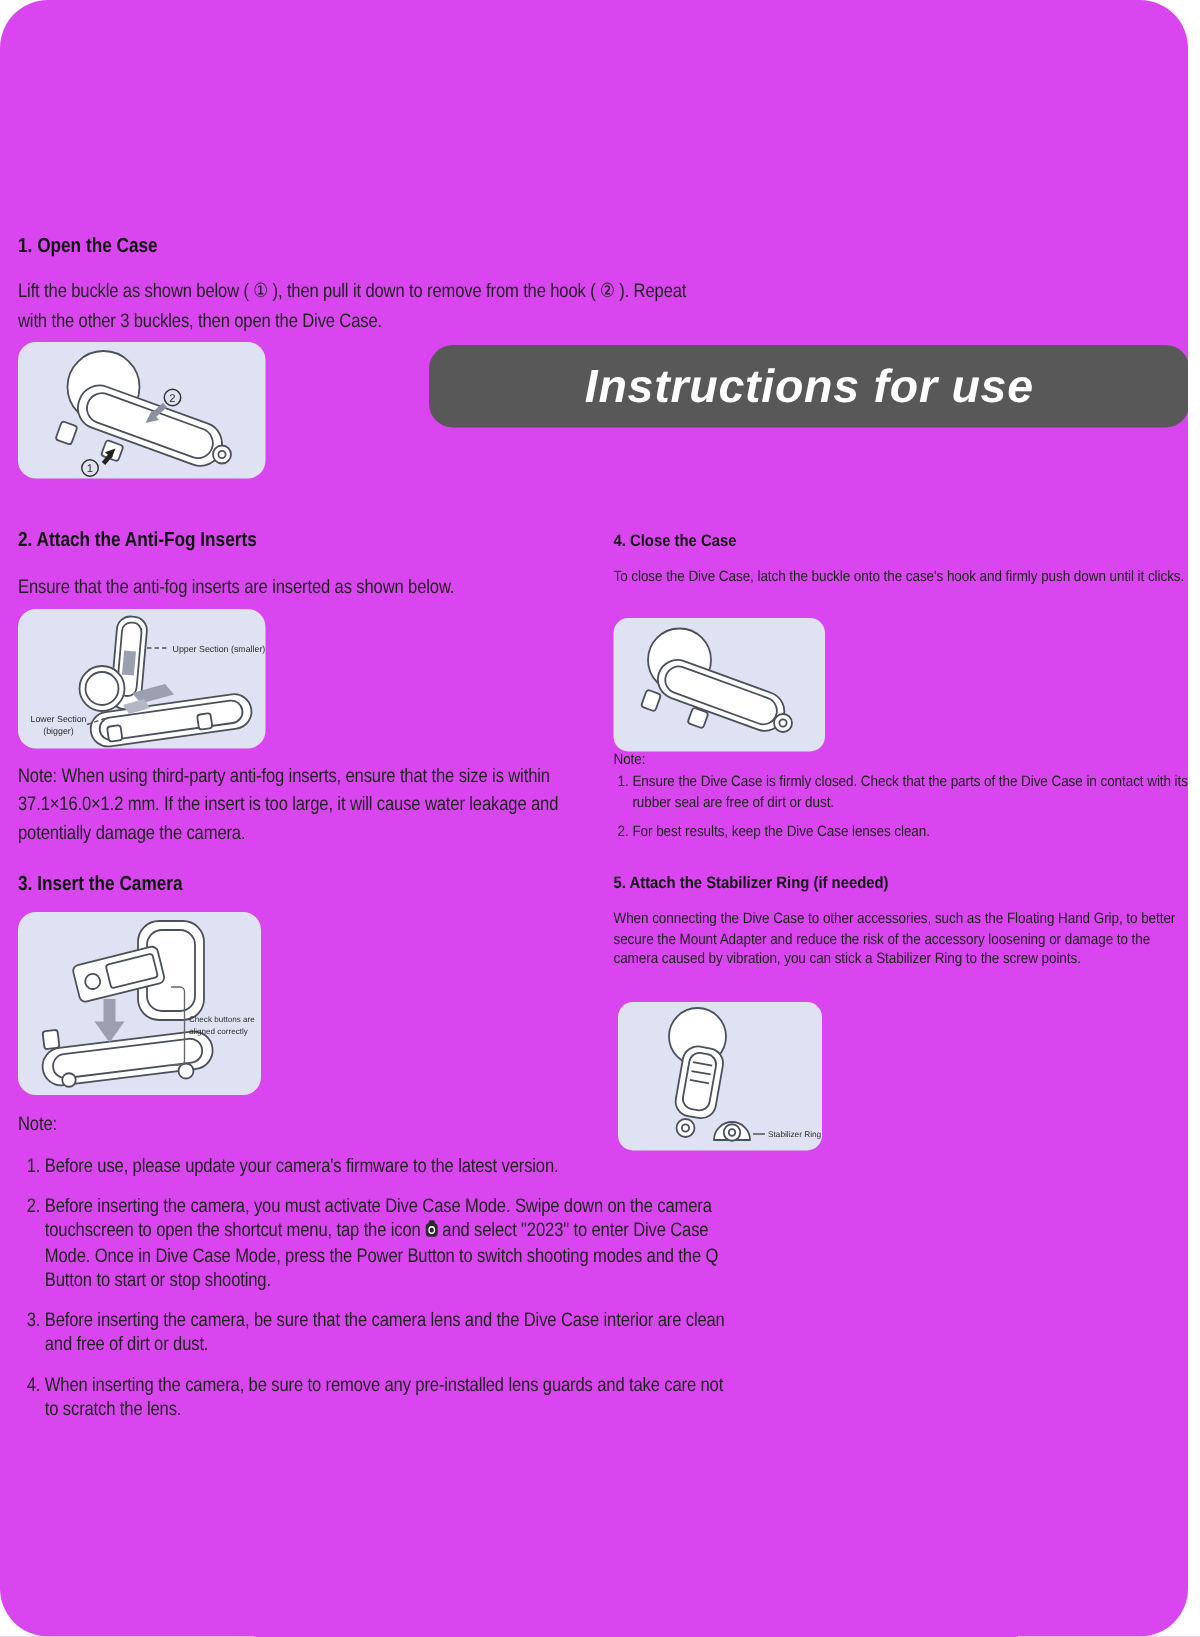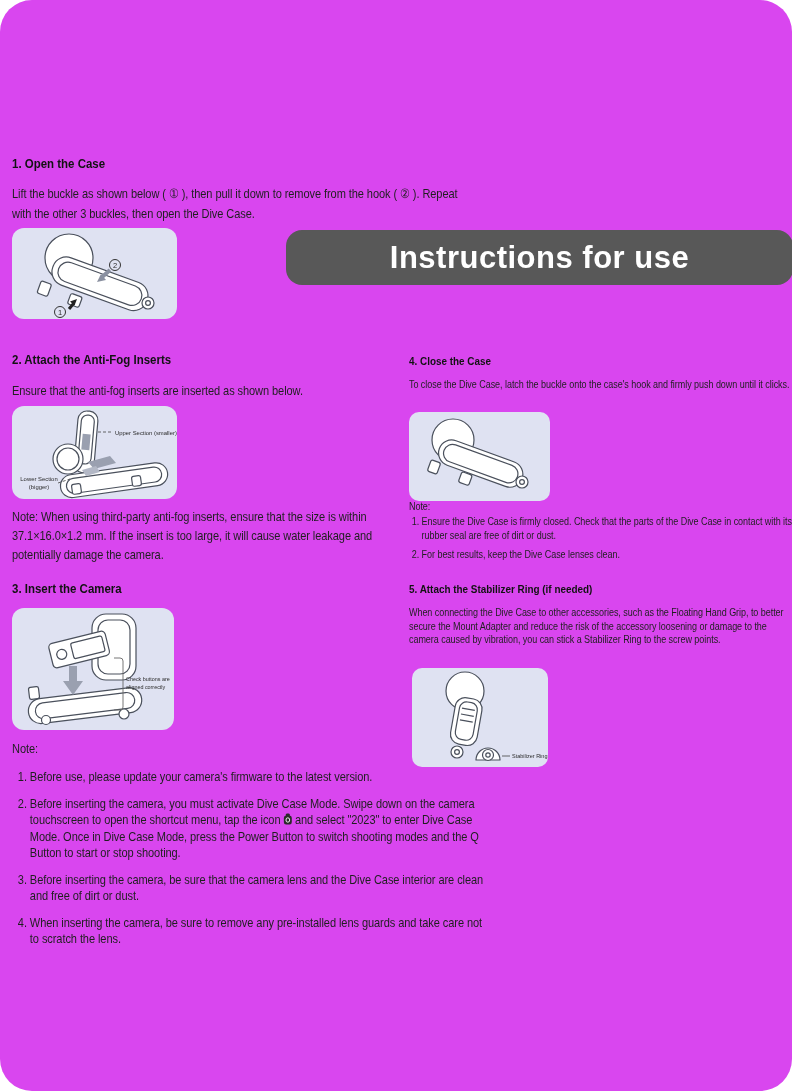--- a/index.html
+++ b/index.html
@@ -17,21 +17,21 @@
   .list-left { font-size:13px; line-height:16.5px; letter-spacing:-0.1px; }
   
   .h-right { font-size:11px; font-weight:700; color:#121212; white-space:nowrap; }
   .body-right { font-size:10px; line-height:13.5px; letter-spacing:-0.05px; }
   .list-right { font-size:10px; line-height:13.5px; letter-spacing:-0.05px; }
   .figure { background:#dfe2f2; border-radius:12px; }
   .figure svg { display:block; }
   .banner {
     background:#585858; border-radius:16px; color:#ffffff;
     display:flex; align-items:center; justify-content:center;
-    font-size:31px; font-weight:700; letter-spacing:0.5px;
+    font-size:31px; font-weight:700; font-style:italic; letter-spacing:0.5px;
   }
   ol { margin:0; }
   ol.left  { padding-left:21px; }
   ol.left li { margin-bottom:10px; }
   ol.right { padding-left:14px; }
   ol.right li { margin-bottom:6px; }
   svg text { font-family:"Liberation Sans", sans-serif; fill:#2c2c2c; }
   .inline-icon { display:inline-block; vertical-align:-1px; margin:0 3px; line-height:0; }
 </style>
 </head>

